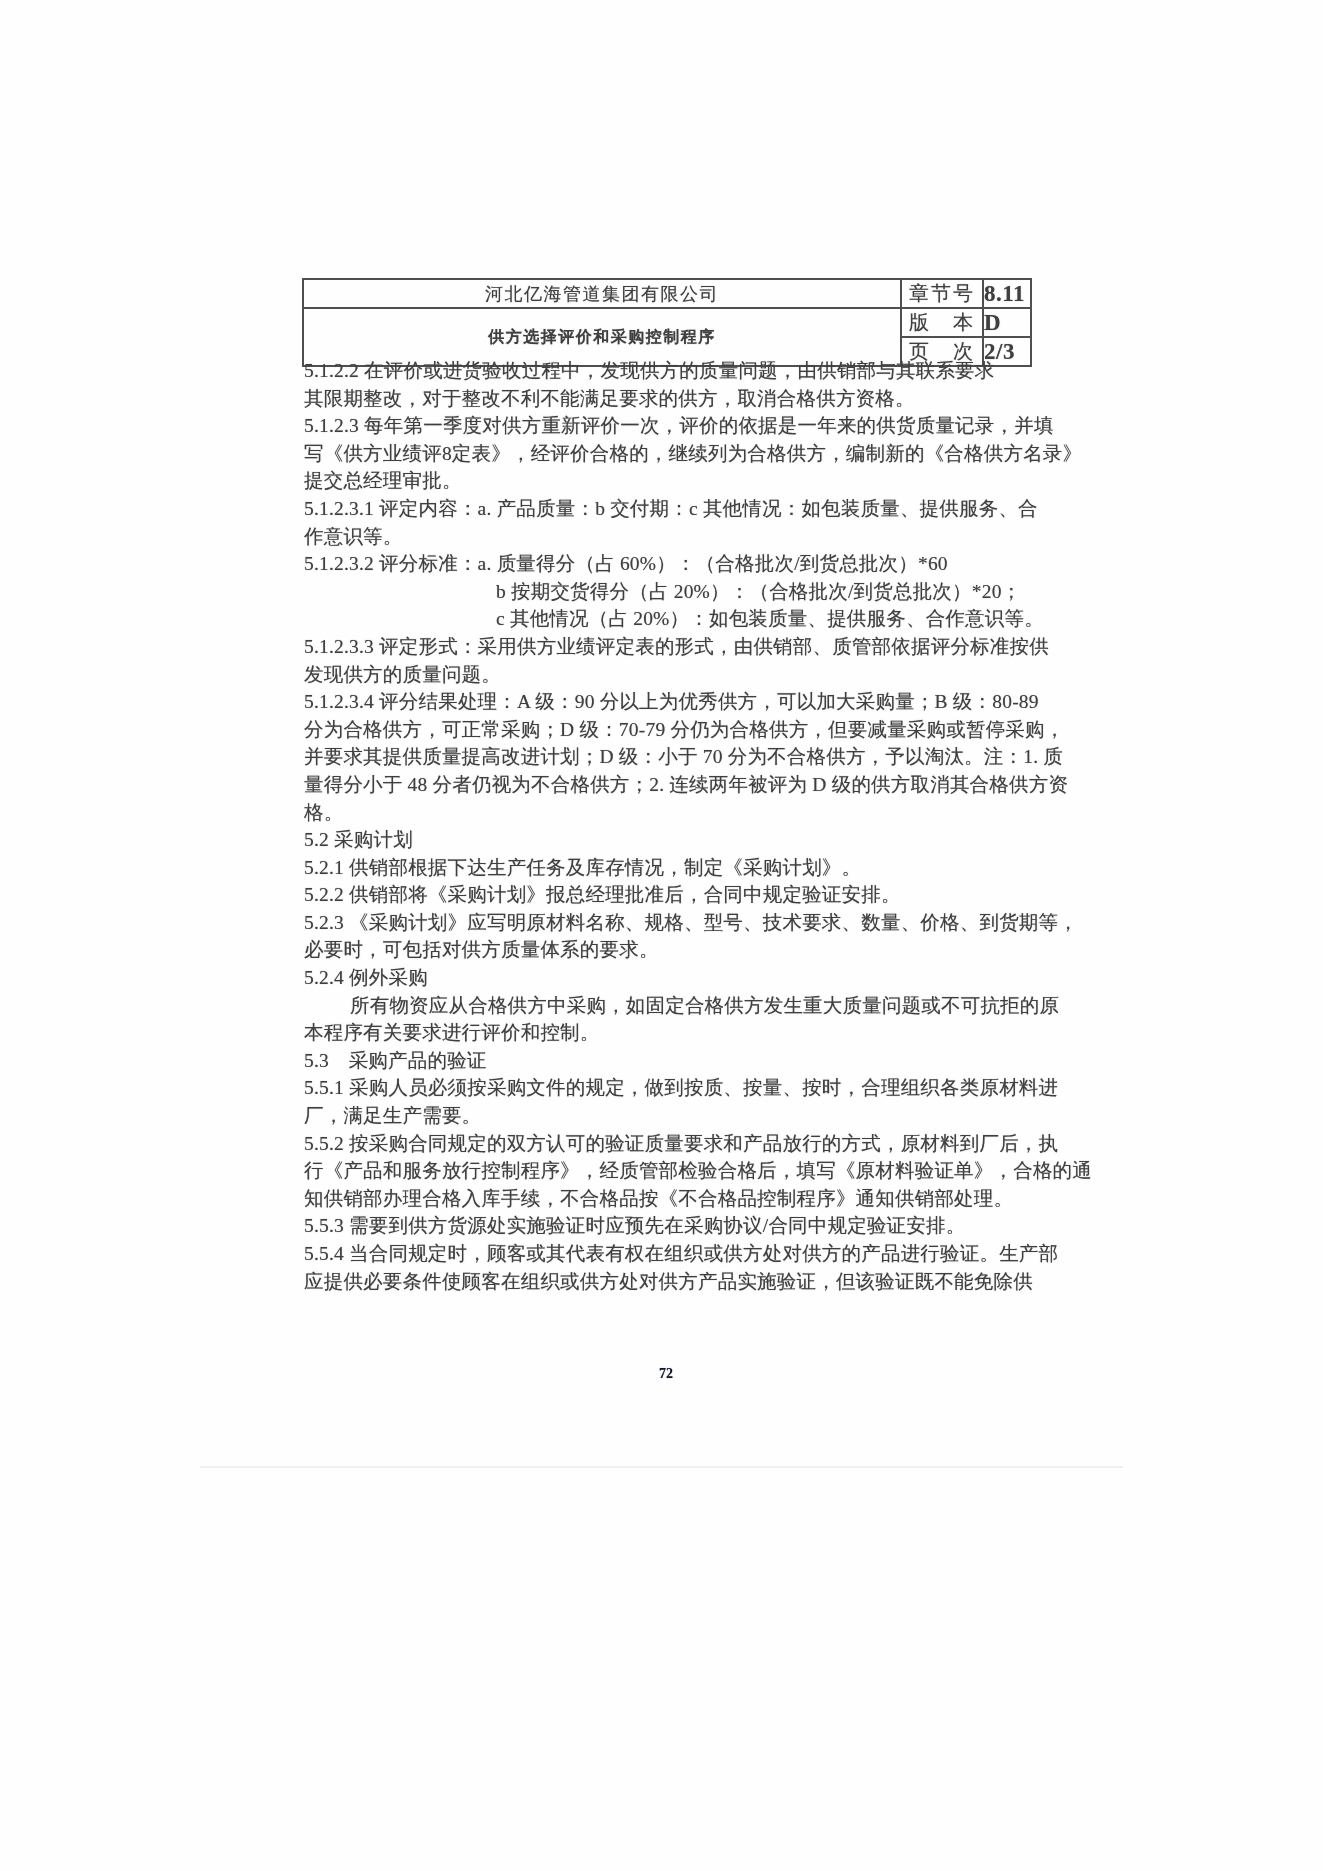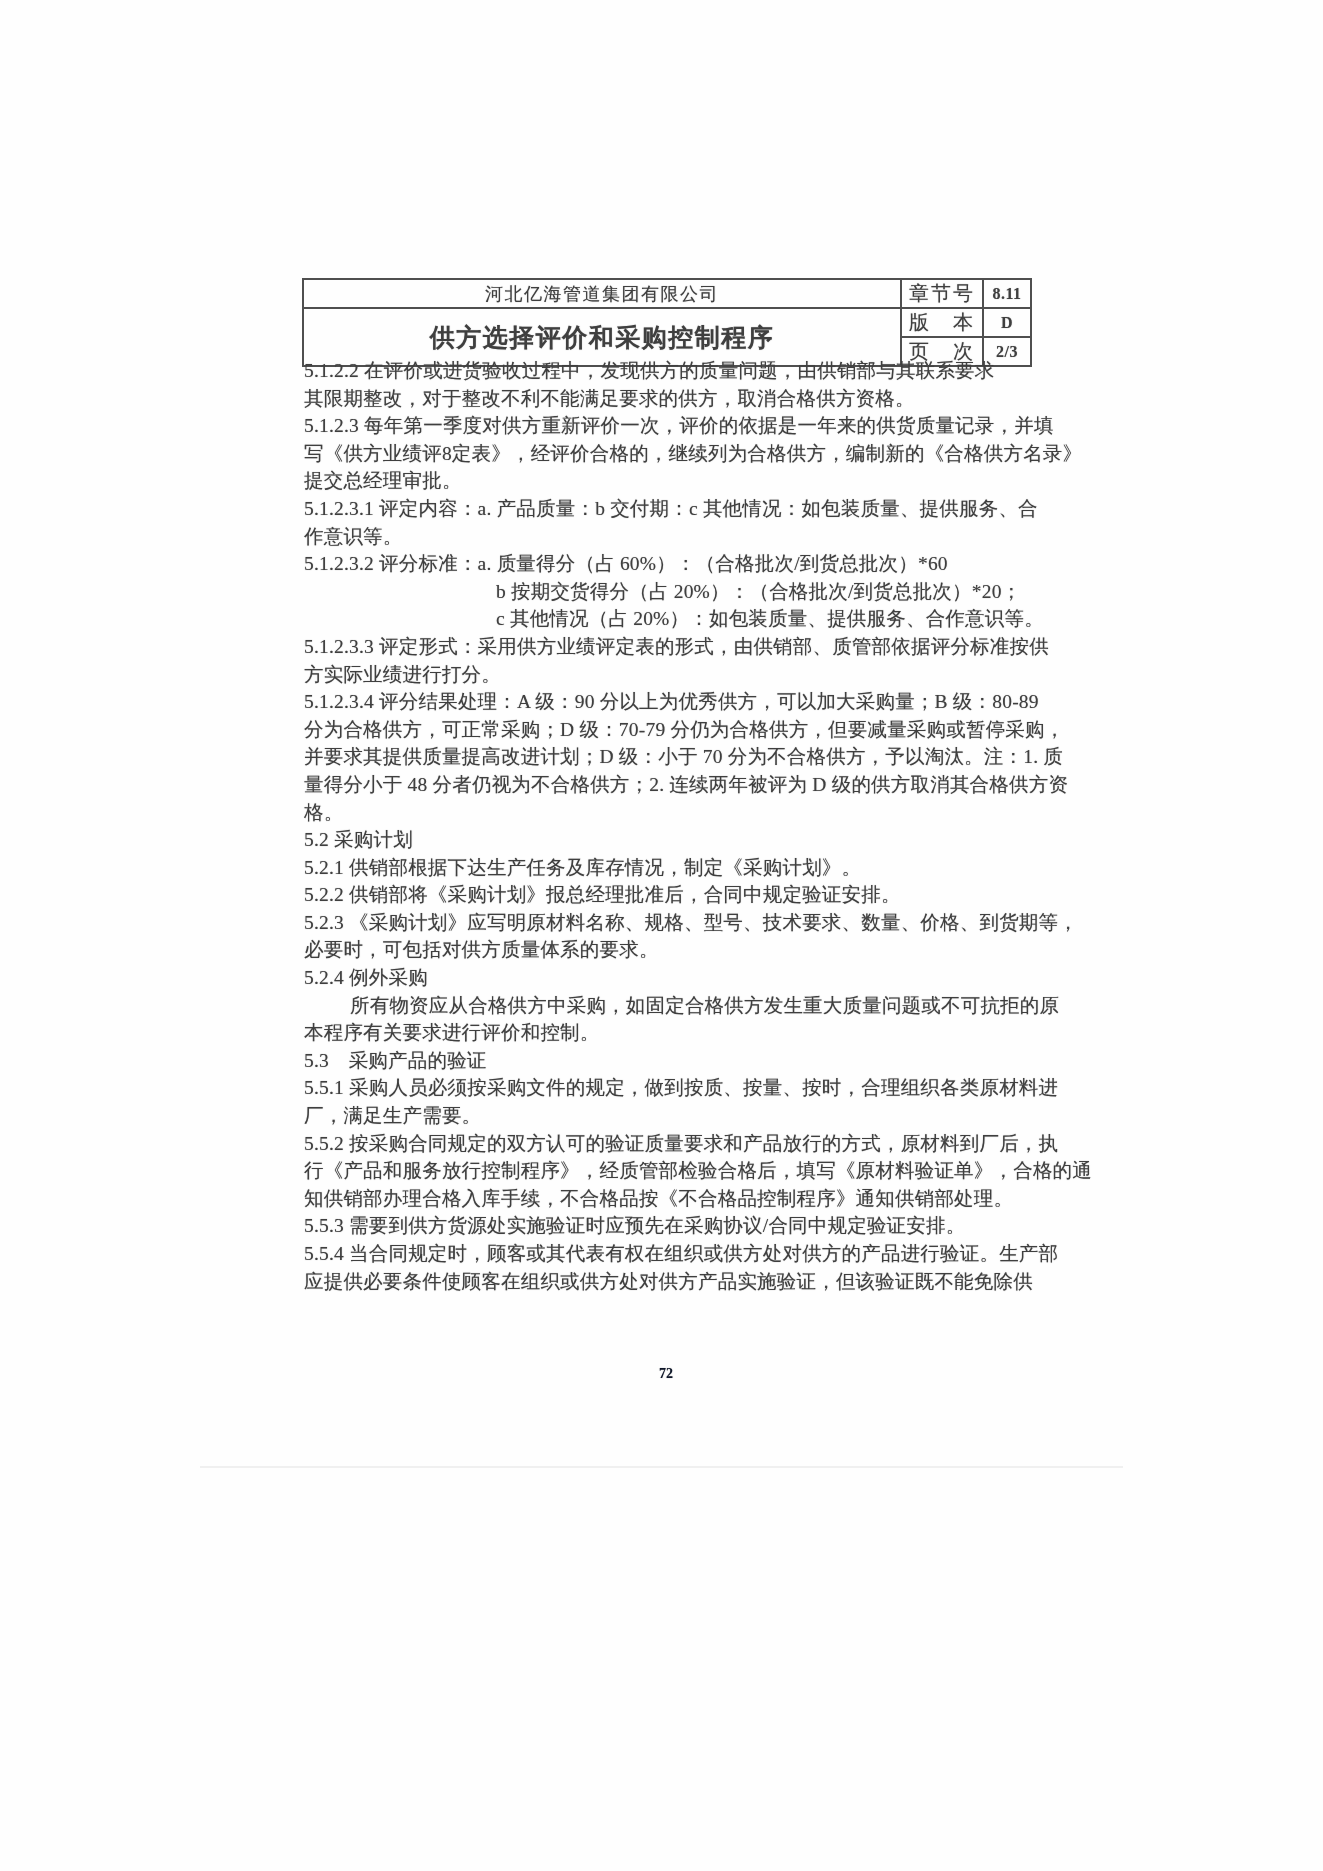--- a/index.html
+++ b/index.html
@@ -35,33 +35,32 @@
   }
   td.company{
     height:27px;
     text-align:center;
     font-size:18px;
     letter-spacing:1.5px;
   }
   td.doc-title{
     text-align:center;
     font-weight:bold;
-    font-size:25px;
+    font-size:16px;
     letter-spacing:1.5px;
   }
   td.fld-label{
     height:24px;
     text-align:center;
     font-size:20px;
     letter-spacing:2px;
   }
   td.fld-value{
     height:24px;
-    text-align:center;
-    font-size:16px;
+    font-size:23px;
     font-weight:bold;
     letter-spacing:0.5px;
   }
   .col-main{width:598px;}
   .col-label{width:82px;}
   .col-value{width:48px;}
 
   
   .doc-body{
     position:absolute;
@@ -129,21 +128,21 @@
       <div class="line">其限期整改，对于整改不利不能满足要求的供方，取消合格供方资格。</div>
       <div class="line">5.1.2.3 每年第一季度对供方重新评价一次，评价的依据是一年来的供货质量记录，并填</div>
       <div class="line">写《供方业绩评8定表》，经评价合格的，继续列为合格供方，编制新的《合格供方名录》</div>
       <div class="line">提交总经理审批。</div>
       <div class="line">5.1.2.3.1 评定内容：a. 产品质量：b 交付期：c 其他情况：如包装质量、提供服务、合</div>
       <div class="line">作意识等。</div>
       <div class="line">5.1.2.3.2 评分标准：a. 质量得分（占 60%）：（合格批次/到货总批次）*60</div>
       <div class="line indent-2">b 按期交货得分（占 20%）：（合格批次/到货总批次）*20；</div>
       <div class="line indent-2">c 其他情况（占 20%）：如包装质量、提供服务、合作意识等。</div>
       <div class="line">5.1.2.3.3 评定形式：采用供方业绩评定表的形式，由供销部、质管部依据评分标准按供</div>
-      <div class="line">方实际业绩进行打分。</div>
+      <div class="line">发现供方的质量问题。</div>
       <div class="line">5.1.2.3.4 评分结果处理：A 级：90 分以上为优秀供方，可以加大采购量；B 级：80-89</div>
       <div class="line">分为合格供方，可正常采购；D 级：70-79 分仍为合格供方，但要减量采购或暂停采购，</div>
       <div class="line">并要求其提供质量提高改进计划；D 级：小于 70 分为不合格供方，予以淘汰。注：1. 质</div>
       <div class="line">量得分小于 48 分者仍视为不合格供方；2. 连续两年被评为 D 级的供方取消其合格供方资</div>
       <div class="line">格。</div>
       <div class="line">5.2 采购计划</div>
       <div class="line">5.2.1 供销部根据下达生产任务及库存情况，制定《采购计划》。</div>
       <div class="line">5.2.2 供销部将《采购计划》报总经理批准后，合同中规定验证安排。</div>
       <div class="line">5.2.3 《采购计划》应写明原材料名称、规格、型号、技术要求、数量、价格、到货期等，</div>
       <div class="line">必要时，可包括对供方质量体系的要求。</div>

